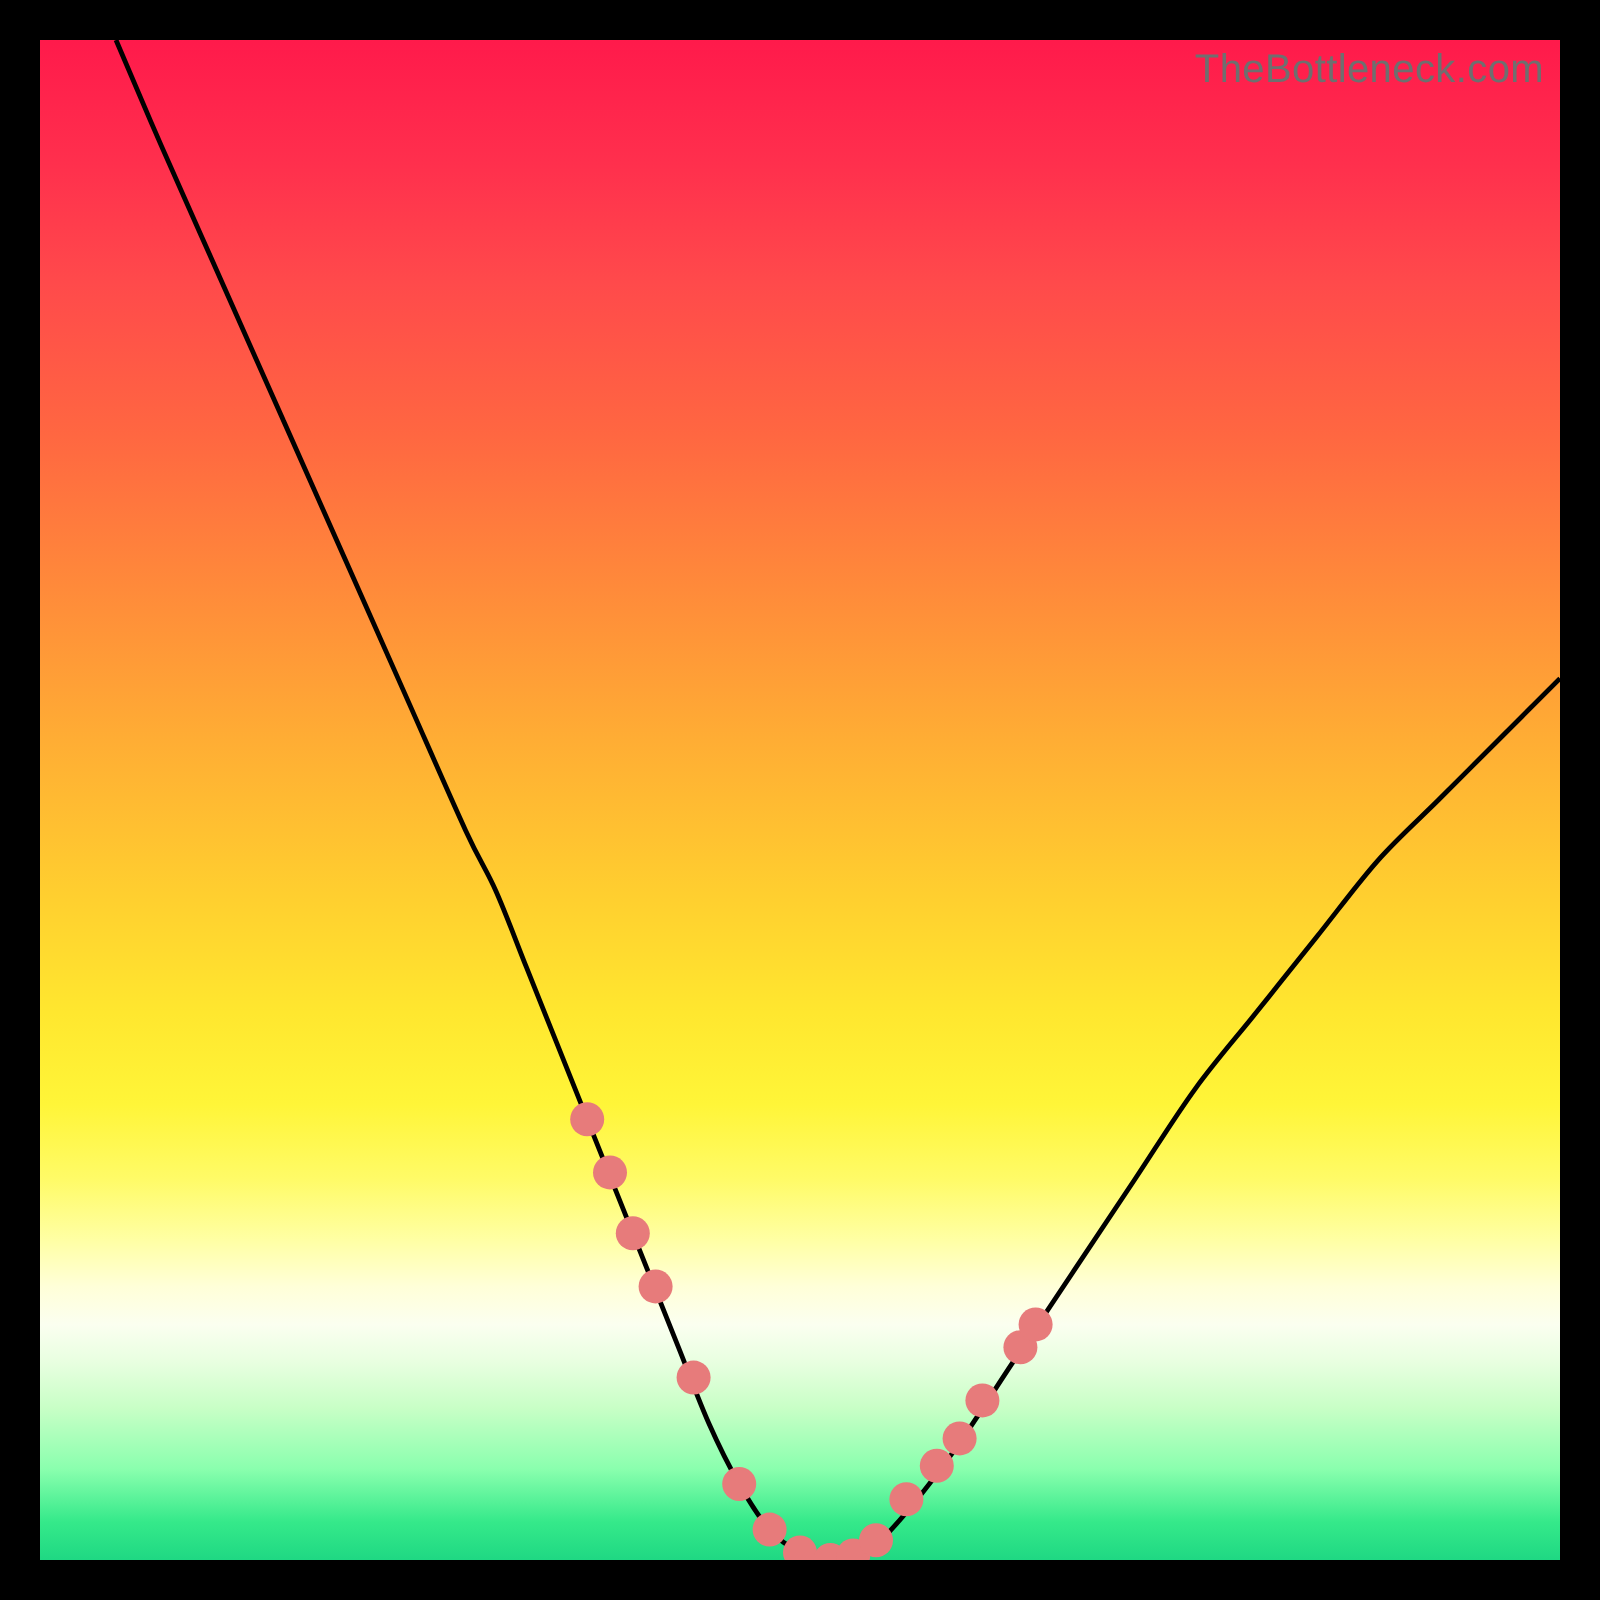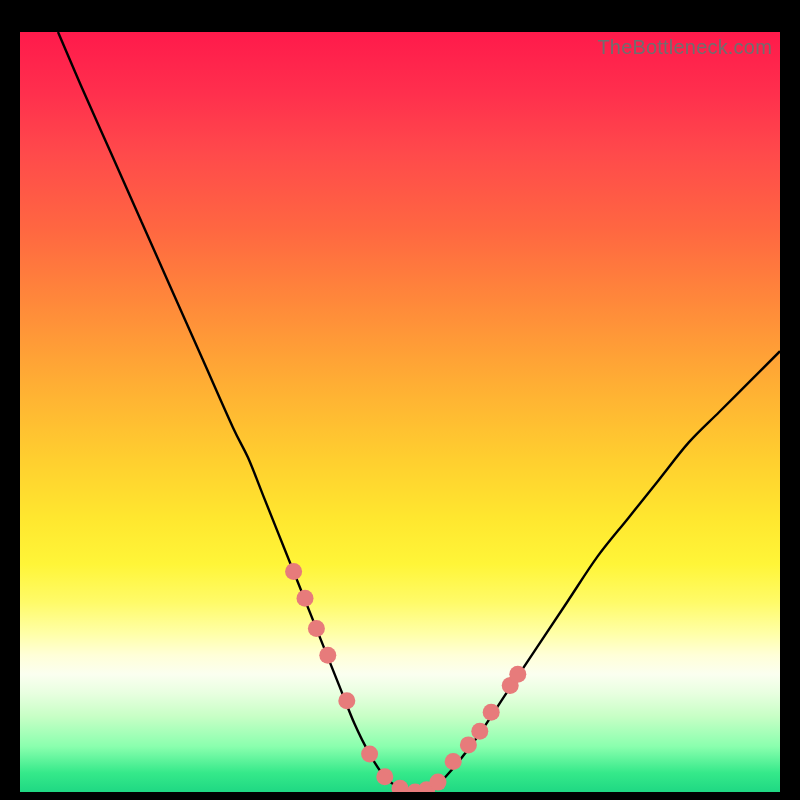--- a/index.html
+++ b/index.html
@@ -11,21 +11,20 @@
     overflow: hidden;
     font-family: Arial, Helvetica, sans-serif;
   }
   .frame {
     position: absolute;
     left: 20px;
     top: 20px;
     width: 760px;
     height: 760px;
     background: #ffffff;
-    margin-top: 12px;
   }
   .plot {
     position: absolute;
     left: 0;
     top: 0;
     width: 760px;
     height: 760px;
     background: linear-gradient(to bottom,
       #ff1a4b 0%,
       #ff2f4d 8%,

